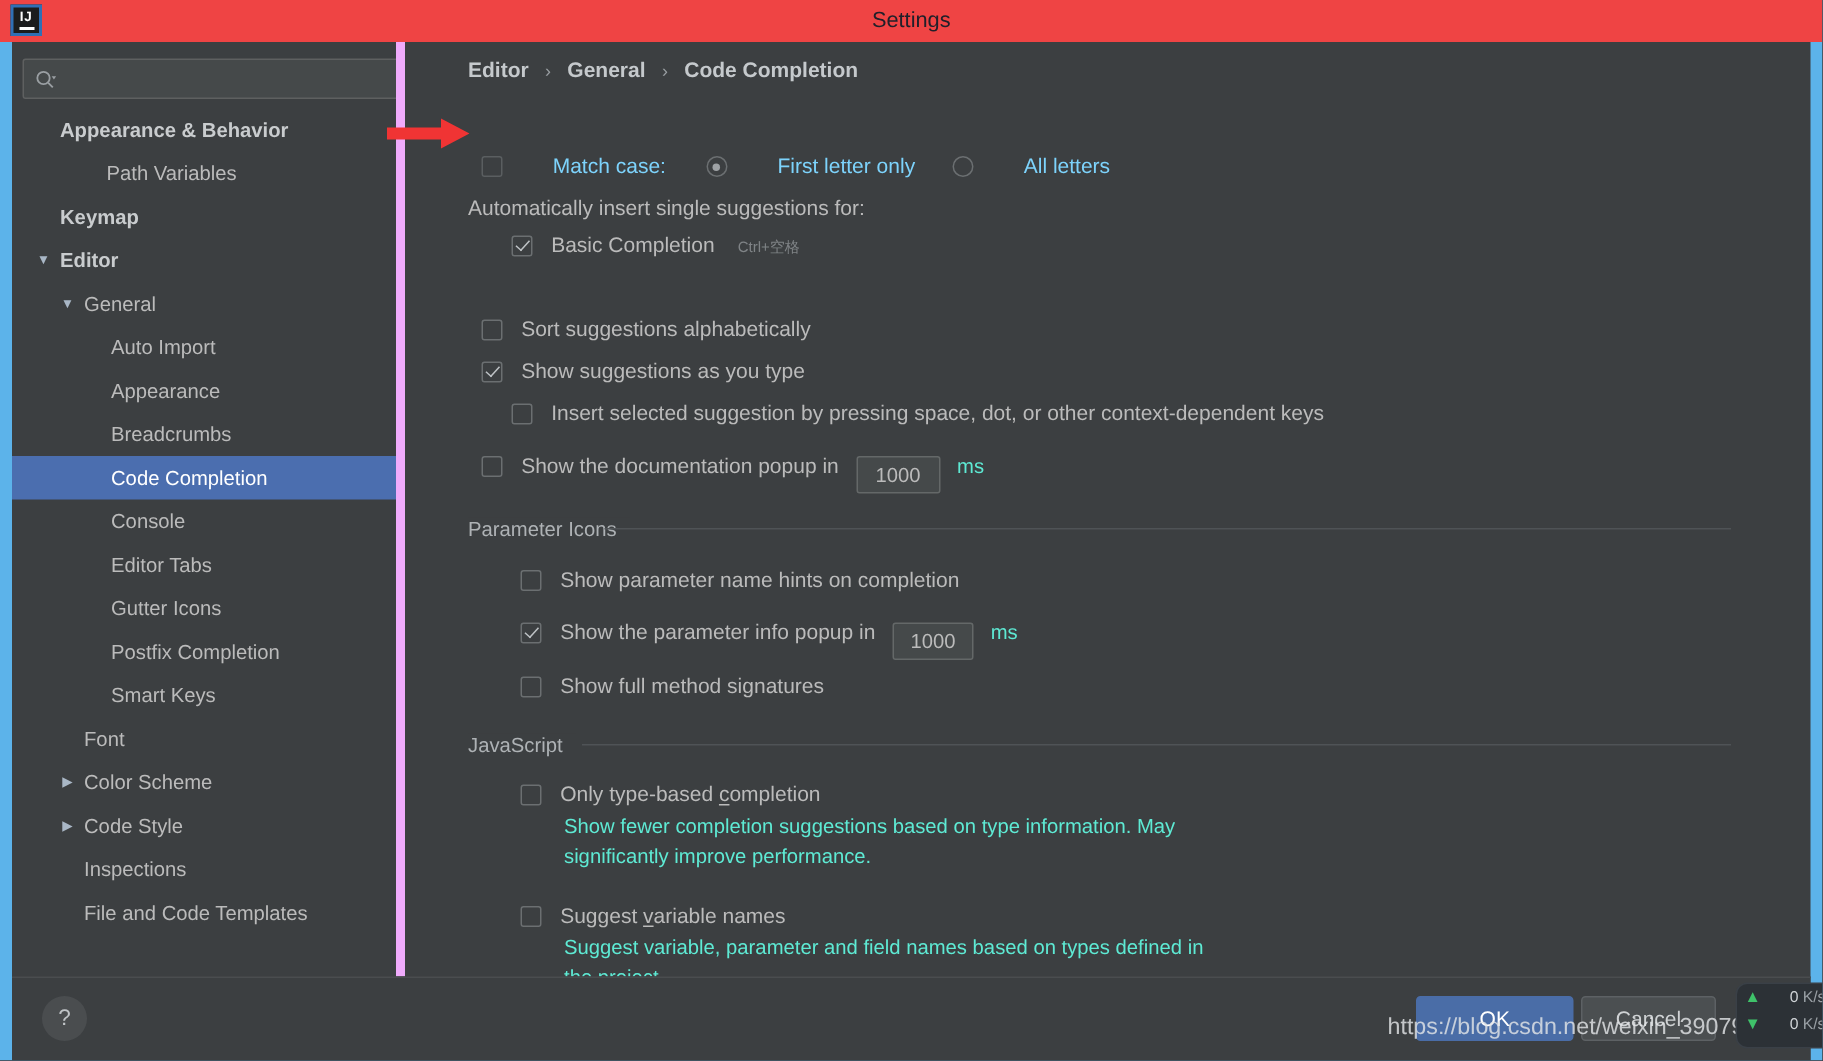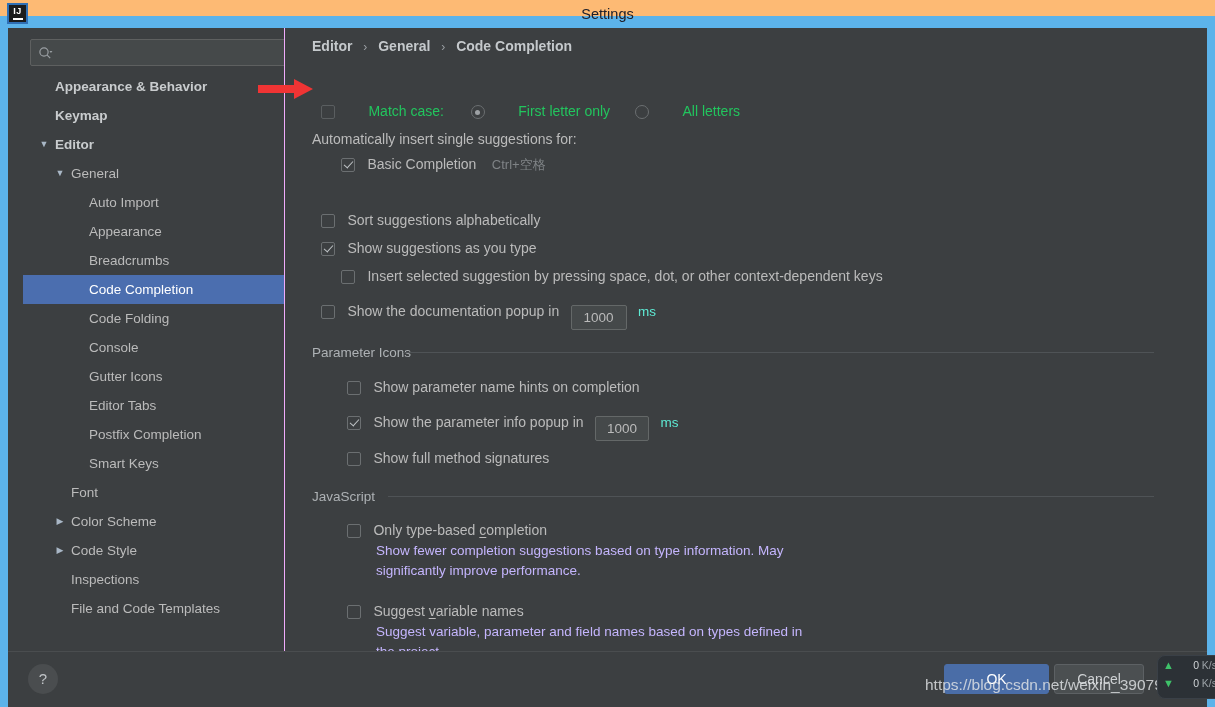--- a/index.html
+++ b/index.html
@@ -11,22 +11,22 @@
   }
   #app {
     position: relative;
     width: 1215px; height: 707px;
     background: #5cb3ea;
     overflow: hidden;
   }
 
   
   .titlebar {
-    position: absolute; left: 0; top: 0; width: 1215px; height: 16px;
-    background: #fdba74;
+    position: absolute; left: 0; top: 0; width: 1215px; height: 28px;
+    background: #ef4444;
   }
   .tb-logo {
     position: absolute; left: 7px; top: 3px; width: 21px; height: 21px;
     background: #1b1c1d; border: 2px solid #2f6fb5;
     display: flex; align-items: center; justify-content: center;
     flex-direction: column;
   }
   .tb-logo .ij {
     color: #ffffff; font-size: 9px; font-weight: bold; letter-spacing: .5px;
     line-height: 9px; font-family: "Liberation Sans", sans-serif;
@@ -39,23 +39,23 @@
   }
 
   
   .winbody {
     position: absolute; left: 8px; top: 28px; width: 1199px; height: 679px;
     background: #3c3f41;
   }
 
   
   .sidebar {
-    position: absolute; left: 15px; top: 0; width: 262px; height: 623px;
+    position: absolute; left: 0; top: 0; width: 262px; height: 623px;
     background: #3c3f41;
-    border-right: 1px solid #f0abfc;
+    border-right: 6px solid #f0abfc;
     overflow: hidden;
   }
   .searchbox {
     position: absolute; left: 7px; top: 11px; width: 277px; height: 27px;
     background: #45494a; border: 1px solid #5e6060; border-radius: 2px;
   }
   .search-icon {
     position: absolute; left: 7px; top: 6px; width: 15px; height: 15px;
   }
   .search-input {
@@ -122,25 +122,25 @@
     width: 14px; height: 14px; vertical-align: -3px;
     border: 1px solid #6b6f71; border-radius: 50%; background: #3c3f41;
   }
   .rb.selected::after {
     content: "";
     position: absolute; left: 3.5px; top: 3.5px; width: 5px; height: 5px;
     border-radius: 50%; background: #9ea2a5;
   }
 
   .lbl { font-size: 14px; color: #bbbbbb; margin-left: 8px; }
-  .lbl.dim { color: #22c55e; margin-left: 29px; }
+  .lbl.dim { color: #7dd3fc; margin-left: 29px; }
   .lbl.plain { margin-left: 0; }
-  .shortcut { font-size: 13px; color: #7f8386; margin-left: 11px; }
+  .shortcut { font-size: 10px; color: #7f8386; margin-left: 11px; }
   .sublabel {
-    position: absolute; font-size: 13.5px; color: #c4b5fd;
+    position: absolute; font-size: 13.5px; color: #5eead4;
     line-height: 20px; white-space: normal;
   }
   .mn { text-decoration: underline; text-underline-offset: 2px; }
 
   .numfield {
     display: inline-block; vertical-align: -6px;
     width: 56px; height: 25px; line-height: 23px;
     background: #45494a; border: 1px solid #646868; border-radius: 2px;
     color: #bbbbbb; font-size: 13.5px; text-align: center;
     margin: 0 7px;
@@ -227,20 +227,23 @@
           <circle cx="6.4" cy="6.4" r="4.4" fill="none" stroke="#9a9fa3" stroke-width="1.3"></circle>
           <line x1="9.8" y1="9.8" x2="13" y2="13" stroke="#9a9fa3" stroke-width="1.3"></line>
           <path d="M12.2 5.2 L15.4 5.2 L13.8 7.4 Z" fill="#9a9fa3"></path>
         </svg>
         <input class="search-input" type="text" value="" placeholder="" style="">
       </div>
       <div class="tree" id="tree">
           <div class="tree-row bold">
             <span class="label" style="left: 32px;">Appearance &amp; Behavior</span>
           </div>
+          <div class="tree-row">
+            <span class="label" style="left: 63px;">Path Variables</span>
+          </div>
           <div class="tree-row bold">
             <span class="label" style="left: 32px;">Keymap</span>
           </div>
           <div class="tree-row bold">
             <span class="arrow" style="left: 14px;">▼</span>
             <span class="label" style="left: 32px;">Editor</span>
           </div>
           <div class="tree-row">
             <span class="arrow" style="left: 30px;">▼</span>
             <span class="label" style="left: 48px;">General</span>
@@ -255,30 +258,27 @@
           <div class="tree-row">
             <span class="label" style="left: 66px;">Appearance</span>
           </div>
           <div class="tree-row">
             <span class="label" style="left: 66px;">Breadcrumbs</span>
           </div>
           <div class="tree-row selected">
             <span class="label" style="left: 66px;">Code Completion</span>
           </div>
           <div class="tree-row">
-            <span class="label" style="left: 66px;">Code Folding</span>
-          </div>
-          <div class="tree-row">
             <span class="label" style="left: 66px;">Console</span>
           </div>
           <div class="tree-row">
+            <span class="label" style="left: 66px;">Editor Tabs</span>
+          </div>
+          <div class="tree-row">
             <span class="label" style="left: 66px;">Gutter Icons</span>
-          </div>
-          <div class="tree-row">
-            <span class="label" style="left: 66px;">Editor Tabs</span>
           </div>
           <div class="tree-row">
             <span class="label" style="left: 66px;">Postfix Completion</span>
           </div>
           <div class="tree-row">
             <span class="label" style="left: 66px;">Smart Keys</span>
           </div>
           <div class="tree-row">
             <span class="label" style="left: 48px;">Font</span>
           </div>

